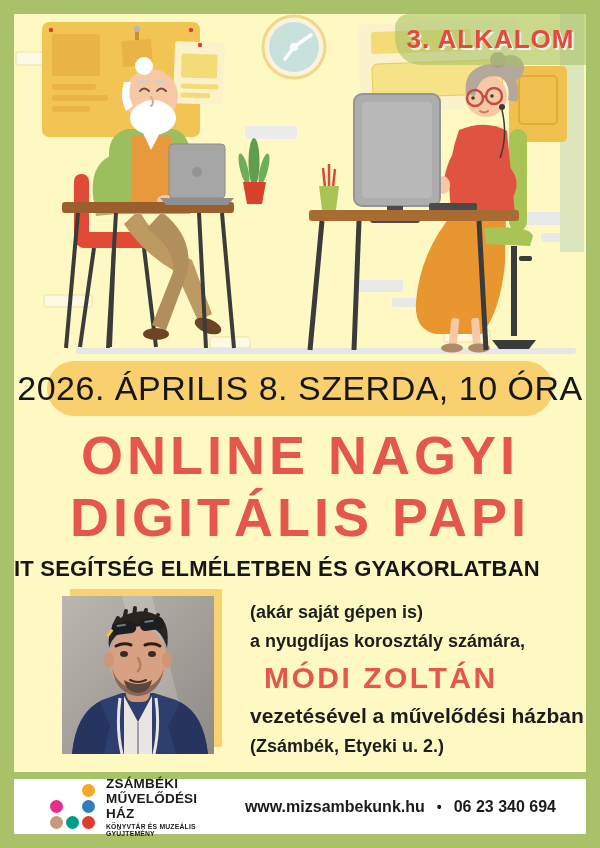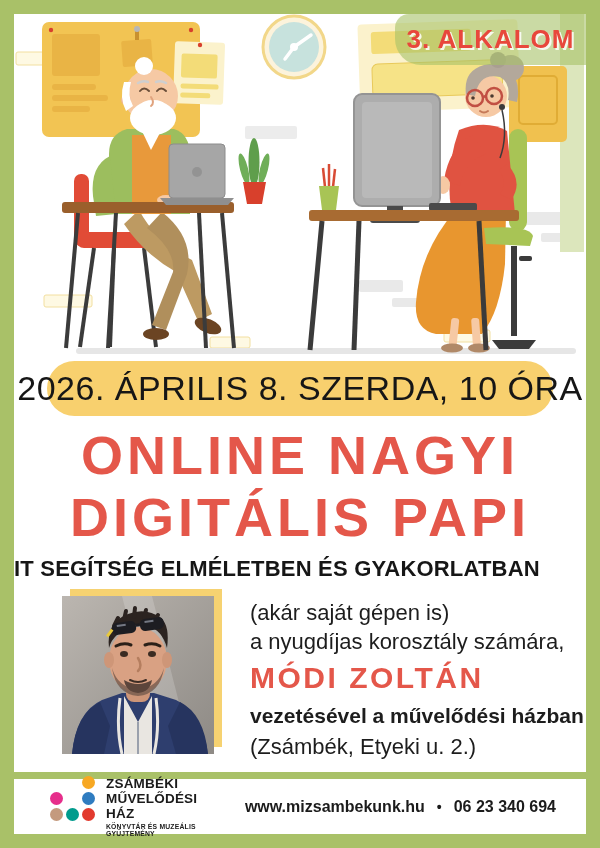--- a/index.html
+++ b/index.html
@@ -3,21 +3,21 @@
 <meta charset="utf-8">
 <style>
   * { margin:0; padding:0; box-sizing:border-box; }
   html,body { width:600px; height:848px; }
   body { font-family:"Liberation Sans", sans-serif; background:#fff; }
   .poster { position:relative; width:600px; height:848px; background:#A9C168; overflow:hidden; }
 
   
   .main-panel {
     position:absolute; left:14px; top:14px; width:572px; height:758px;
-    background:#ffffff; overflow:hidden;
+    background:#fef9c3; overflow:hidden;
   }
   
   .footer-panel {
     position:absolute; left:14px; bottom:14px; width:572px; height:55px;
     background:#ffffff; display:flex; align-items:center; justify-content:space-between;
     padding:0 30px 0 36px;
   }
 
   
   .illustration { position:relative; width:572px; height:345px; }
@@ -51,27 +51,27 @@
   
   .subtitle { margin-top:8px; text-align:left; font-size:22px; font-weight:700;
               color:#161616; letter-spacing:0.2px; white-space:nowrap; }
 
   
   .info-row { margin:14px 0 0 0; padding:0 0 0 48px; display:flex; align-items:flex-start; }
   .photo-wrap { position:relative; width:162px; height:160px; flex:0 0 auto; }
   .photo-accent { position:absolute; left:8px; top:-7px; width:152px; height:158px; background:#F6D271; }
   .photo-svg { position:absolute; left:0; top:0; }
   .info-text { margin-left:26px; padding-top:2px; }
-  .info-line { font-size:22px; font-weight:400; color:#1d1d1d; line-height:29px; white-space:nowrap; }
+  .info-line { font-size:18px; font-weight:700; color:#1d1d1d; line-height:29px; white-space:nowrap; }
   .leader-name { color:#E4574A; font-size:30px; font-weight:800; letter-spacing:2.5px;
-                 line-height:40px; margin:2px 0; white-space:nowrap; }
+                 line-height:40px; margin:2px 14px; white-space:nowrap; }
   .info-line.strong { font-size:21px; font-weight:700; line-height:32px; }
 
   
-  .logo-group { display:flex; }
+  .logo-group { display:flex; align-items:center; }
   .logo-dots { display:grid; grid-template-rows:repeat(3,13px); grid-template-columns:repeat(3,13px); gap:3px; }
   .logo-dots .dot { width:13px; height:13px; border-radius:50%; }
   .org-text { margin-left:11px; color:#1b1b1b; }
   .org-name { font-size:13.5px; font-weight:800; line-height:15px; letter-spacing:0.2px; }
   .org-sub { font-size:6.8px; font-weight:700; letter-spacing:0.2px; margin-top:2px; }
   .contact { display:flex; align-items:center; gap:12px; font-size:16px; font-weight:600; color:#1b1b1b; white-space:nowrap;margin-left:41px; }
   .contact .sep { font-size:14px; }
 </style>
 </head>
 <body>

